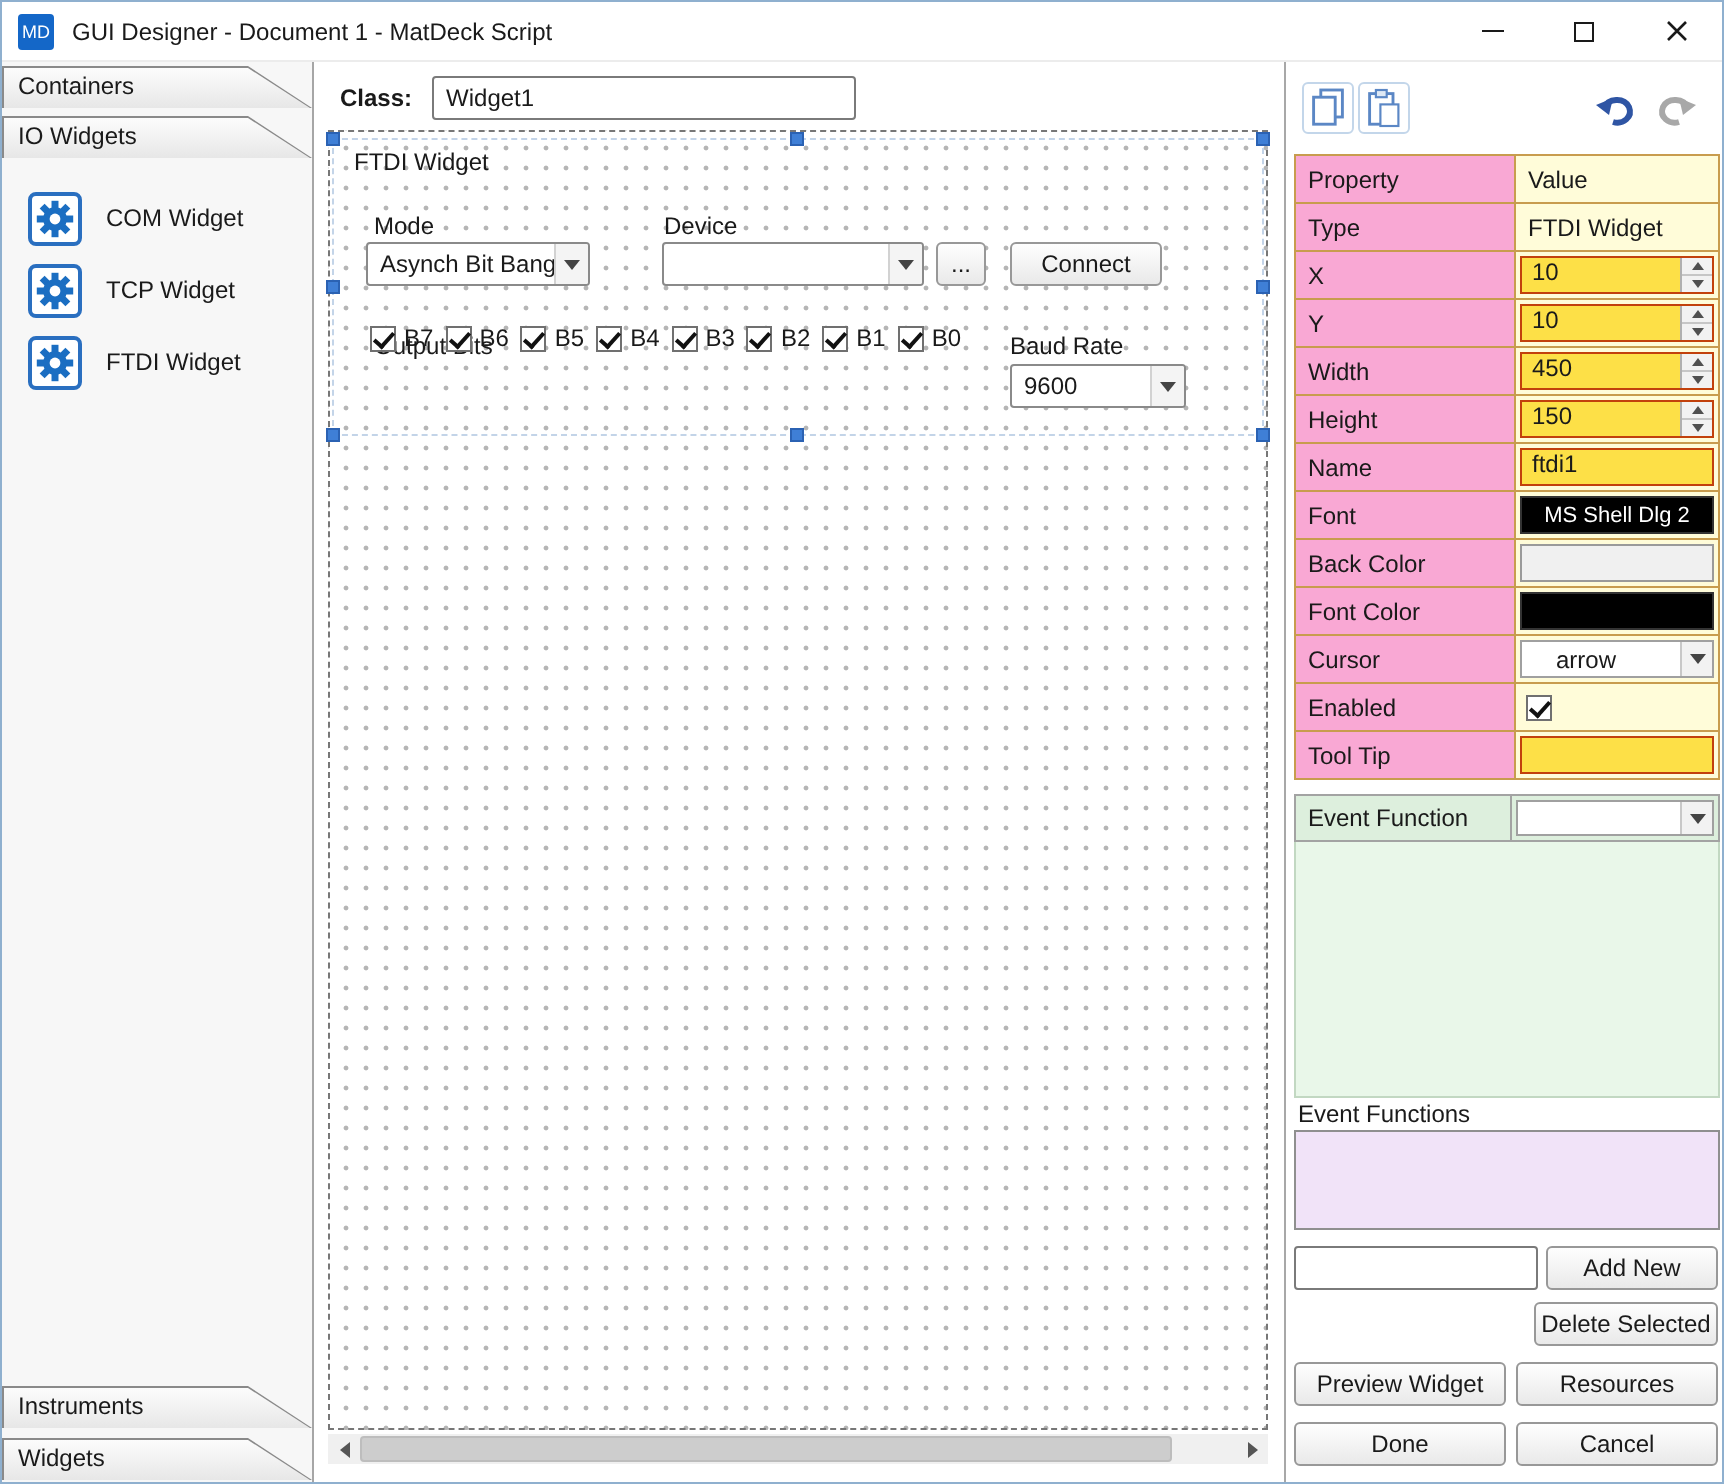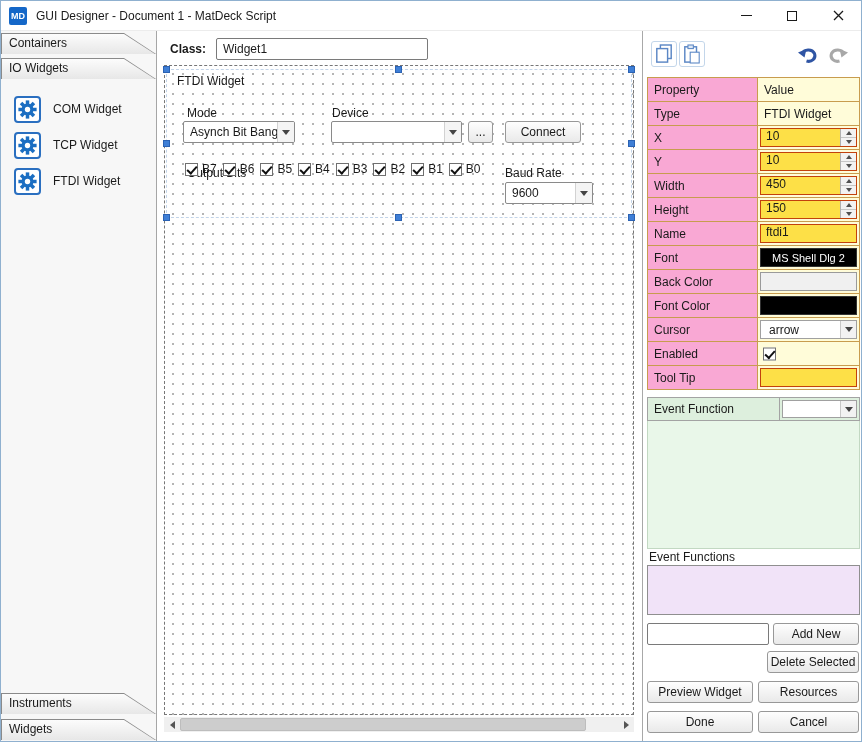--- a/index.html
+++ b/index.html
@@ -1,21 +1,21 @@
 <!DOCTYPE html>
 <html><head>
 <meta charset="utf-8">
 <style>
   *{margin:0;padding:0;box-sizing:border-box}
   body{width:862px;height:742px;font-family:"Liberation Sans",sans-serif;font-size:12px;color:#1a1a1a;background:#d8d8d8}
   .window{position:relative;width:862px;height:742px;background:#fff;border:1px solid #8fb0cf;overflow:hidden}
 
   
   .titlebar{position:absolute;left:0;top:0;width:100%;height:30px;background:#fff;border-bottom:1px solid #ececec;display:flex;align-items:center;padding-left:8px}
-  .app-logo{width:18px;height:18px;border-radius:2px;background:#1467c8;color:#fff;font-weight:bold;font-size:9px;display:flex;align-items:center;justify-content:center;flex:0 0 auto}
+  .app-logo{width:18px;height:18px;border-radius:2px;background:#1467c8;color:#fff;font-weight:normal;font-size:9px;display:flex;align-items:center;justify-content:center;flex:0 0 auto}
   .win-title{margin-left:9px;white-space:nowrap}
   .winbtns{margin-left:auto;display:flex;height:100%}
   .winbtn{width:46px;display:flex;align-items:center;justify-content:center}
   .glyph-min{width:11px;height:1px;background:#1a1a1a}
   .glyph-max{width:10px;height:10px;border:1px solid #1a1a1a}
 
   
   .sidebar{position:absolute;left:0;top:30px;width:156px;height:712px;background:#f7f7f7;border-right:1px solid #a6a6a6}
   .sstab{position:absolute;left:0;width:155px;height:21px}
   .sstab .shape{position:absolute;inset:0;background:#8a8a8a;clip-path:polygon(0 0,calc(100% - 32px) 0,100% 100%,0 100%)}
@@ -93,26 +93,26 @@
   .field .fval{flex:1;padding:0 5px;white-space:nowrap;overflow:hidden}
   .spincol{width:16px;align-self:stretch;display:flex;flex-direction:column;border-left:1px solid #b0b0b0;flex:0 0 auto}
   .spinbtn{flex:1;display:flex;align-items:center;justify-content:center;background:#f2f2f2}
   .spinbtn + .spinbtn{border-top:1px solid #c6c6c6}
   .tri-up-s{width:0;height:0;border-left:3px solid transparent;border-right:3px solid transparent;border-bottom:4px solid #505050}
   .tri-dn-s{width:0;height:0;border-left:3px solid transparent;border-right:3px solid transparent;border-top:4px solid #505050}
   .fontbtn{position:absolute;inset:2px;background:#000;border:1px solid #333;color:#fff;display:flex;align-items:center;justify-content:center;font-size:11px;white-space:nowrap;overflow:hidden}
   .swatch-black{position:absolute;inset:2px;background:#000;border:1px solid #333}
   .swatch-light{position:absolute;inset:2px;background:#f0f0f0;border:1px solid #9a9a9a}
   .cell-combo{position:absolute;inset:2px;background:#fff;border:1px solid #a0a0a0;display:flex;align-items:center;overflow:hidden}
-  .cell-combo .ctext{flex:1;padding:0 8px;white-space:nowrap;overflow:hidden}
+  .cell-combo .ctext{flex:1;padding:0 17px;white-space:nowrap;overflow:hidden}
   .cell-combo .carrow{width:16px;align-self:stretch;display:flex;align-items:center;justify-content:center;border-left:1px solid #c8c8c8;background:#f2f2f2}
   .cb-cell{position:absolute;left:5px;top:50%;transform:translateY(-50%)}
 
   .efrow{position:absolute;left:4px;top:366px;width:213px;height:24px;display:flex;border:1px solid #a3a3a3}
-  .eflabel{width:132px;background:#ddefdd;border-right:1px solid #a3a3a3;display:flex;align-items:center;padding:8px 6px}
+  .eflabel{width:108px;background:#ddefdd;border-right:1px solid #a3a3a3;display:flex;align-items:center;padding:8px 6px}
   .efvalue{flex:1;background:#ddefdd;position:relative}
   .efarea{position:absolute;left:4px;top:390px;width:213px;height:128px;background:#e9f7e9;border:1px solid #c2d8c2;border-top:none}
   .eftitle{position:absolute;left:6px;top:519px}
   .efbox{position:absolute;left:4px;top:534px;width:213px;height:50px;background:#f1e3f8;border:1px solid #8f8f8f}
   .ef-input{position:absolute;left:4px;top:592px;width:122px}
   .btn-addnew{position:absolute;right:4px;top:592px;width:86px}
   .btn-delete{position:absolute;right:4px;top:620px;width:92px}
   .btn-preview{position:absolute;left:4px;top:650px;width:106px}
   .btn-resources{position:absolute;right:4px;top:650px;width:101px}
   .btn-done{position:absolute;left:4px;top:680px;width:106px}

